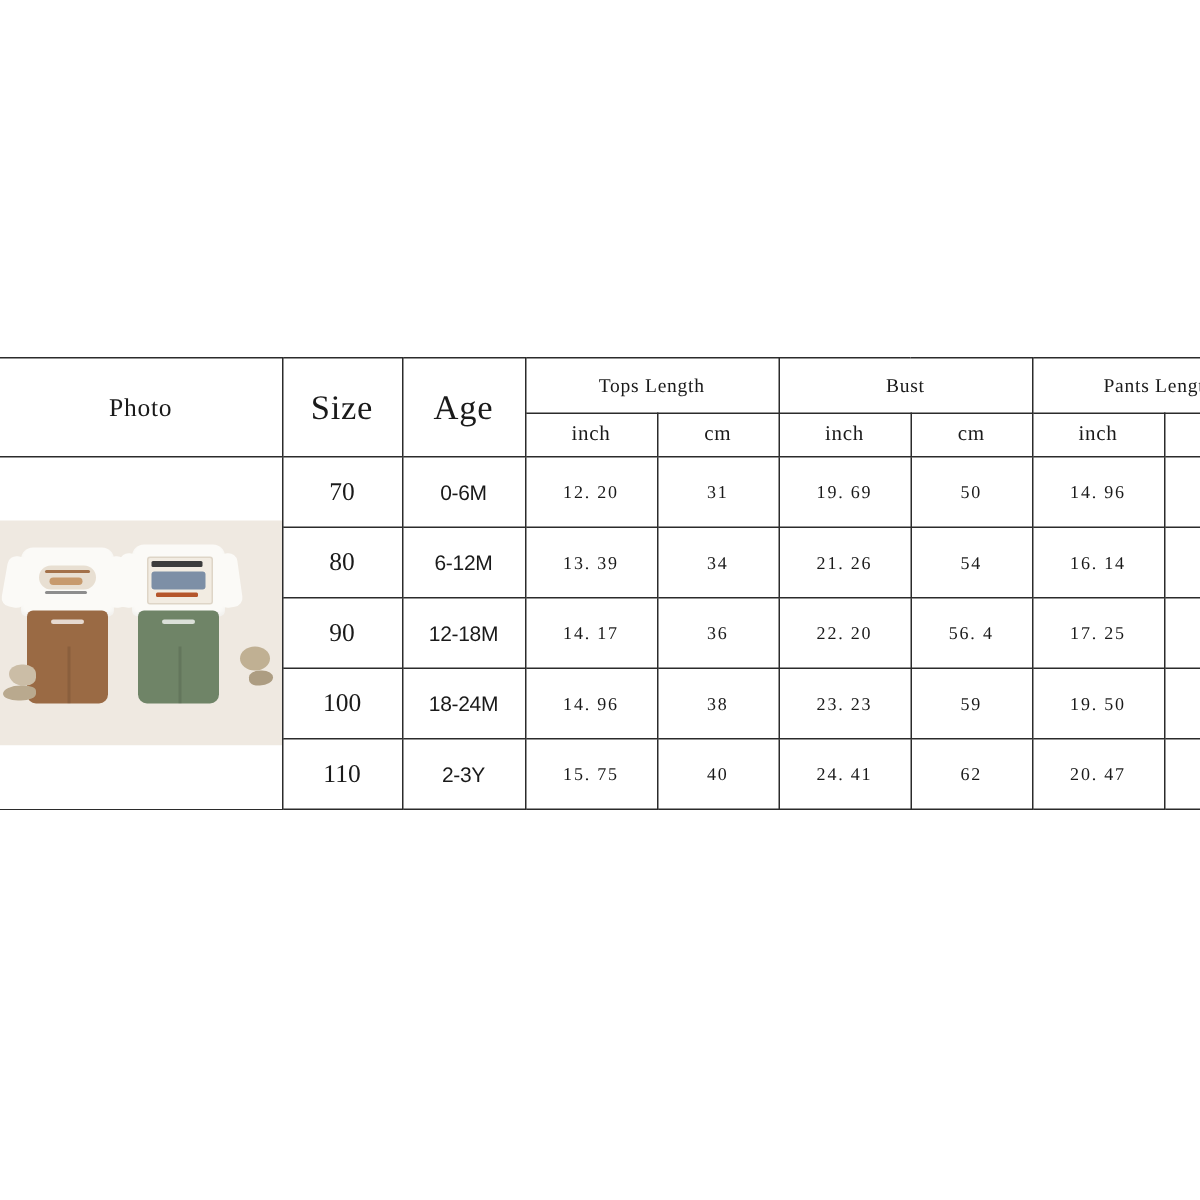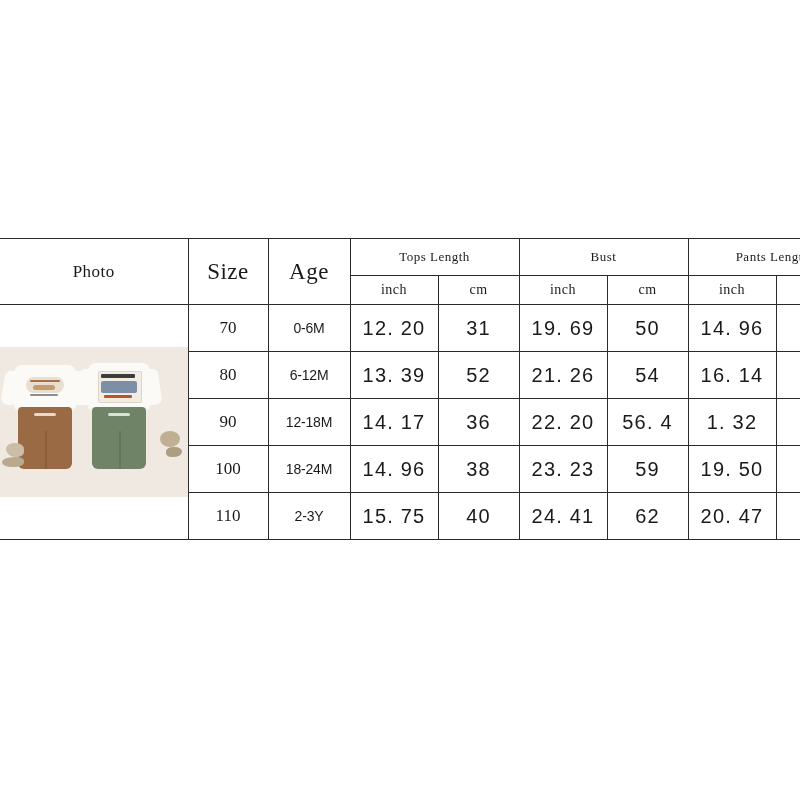--- a/index.html
+++ b/index.html
@@ -82,22 +82,22 @@
     font-size: 17px;
     font-family: "Liberation Serif", serif;
   }
   .cell-age {
     font-weight: bold;
     font-size: 14px;
     font-family: Liberation Sans, sans-serif;
     letter-spacing: -0.2px;
   }
   .cell-num {
-    font-size: 20px;
-    font-family: Liberation Sans, sans-serif;
+    font-size: 12px;
+    font-family: Liberation Serif, serif;
     letter-spacing: 1.2px;
   }
   .body-row td { height: 46px; margin-left: 35px; }
 
   
   .photo-cell {
     padding: 0;
     position: relative;
     background: #ffffff;
   }
@@ -250,34 +250,34 @@
         <td class="cell-num">31</td>
         <td class="cell-num">19. 69</td>
         <td class="cell-num">50</td>
         <td class="cell-num">14. 96</td>
         <td class="cell-num">38</td>
       </tr>
       <tr class="body-row">
         <td class="cell-size">80</td>
         <td class="cell-age">6-12M</td>
         <td class="cell-num">13. 39</td>
-        <td class="cell-num">52</td>
+        <td class="cell-num">34</td>
         <td class="cell-num">21. 26</td>
         <td class="cell-num">54</td>
         <td class="cell-num">16. 14</td>
         <td class="cell-num">41</td>
       </tr>
       <tr class="body-row">
         <td class="cell-size">90</td>
         <td class="cell-age">12-18M</td>
         <td class="cell-num">14. 17</td>
         <td class="cell-num">36</td>
         <td class="cell-num">22. 20</td>
         <td class="cell-num">56. 4</td>
-        <td class="cell-num">1. 32</td>
+        <td class="cell-num">17. 25</td>
         <td class="cell-num">44</td>
       </tr>
       <tr class="body-row">
         <td class="cell-size">100</td>
         <td class="cell-age">18-24M</td>
         <td class="cell-num">14. 96</td>
         <td class="cell-num">38</td>
         <td class="cell-num">23. 23</td>
         <td class="cell-num">59</td>
         <td class="cell-num">19. 50</td>

